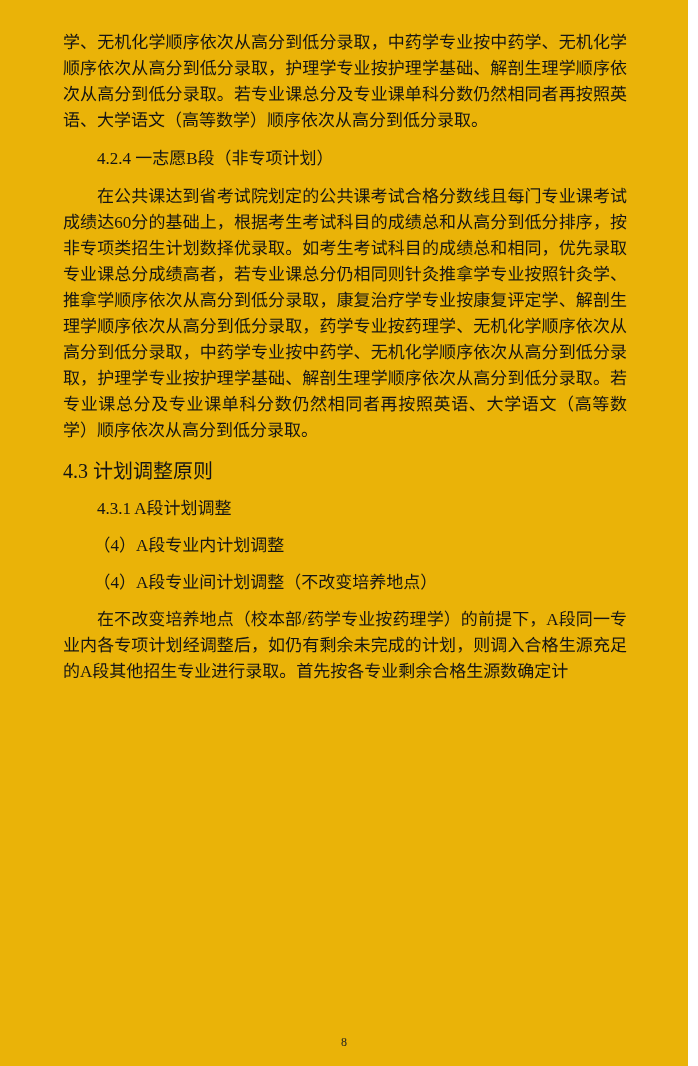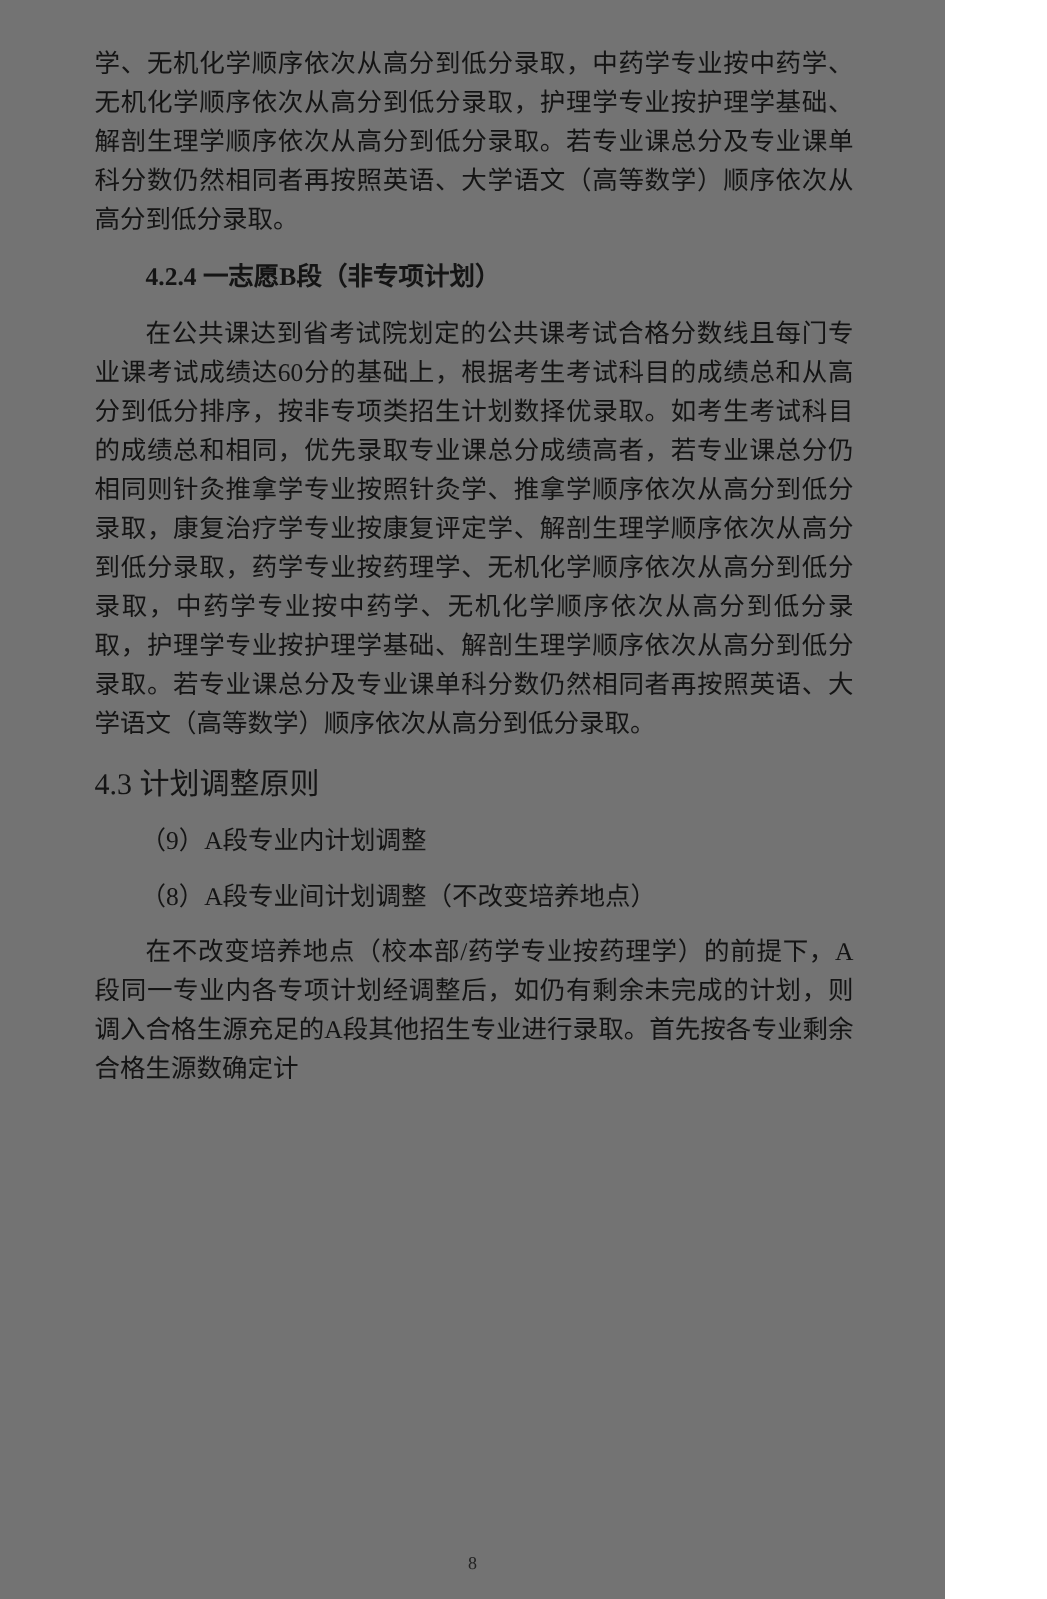--- a/index.html
+++ b/index.html
@@ -2,43 +2,43 @@
 <html lang="zh-CN"><head>
 <meta charset="utf-8">
 <style>
   html, body {
     margin: 0;
     padding: 0;
     background: #ffffff;
   }
   .page {
     position: relative;
-    width: 630px;
+    width: 688px;
     height: 1066px;
-    background: #737373;
+    background: #eab308;
     box-sizing: border-box;
     padding: 30px 61px 0 63px;
     font-family: "Liberation Serif", "DejaVu Serif", serif;
     font-size: 17px;
     line-height: 26px;
     color: #141414;
     overflow: hidden;
   }
   .para {
     margin: 0;
     text-align: justify;
     text-indent: 2em;
   }
   .para.no-indent {
     text-indent: 0;
   }
   .heading-bold {
     margin: 12px 0 12px 0;
     font-size: 17px;
-    font-weight: bold;
+    font-weight: normal;
     text-indent: 2em;
     line-height: 26px;
   }
   .heading-plain {
     margin: 14px 0 12px 0;
     font-size: 20px;
     font-weight: normal;
     text-indent: 0;
     line-height: 26px;
   }
@@ -70,23 +70,24 @@
 
   <p class="para no-indent">学、无机化学顺序依次从高分到低分录取，中药学专业按中药学、无机化学顺序依次从高分到低分录取，护理学专业按护理学基础、解剖生理学顺序依次从高分到低分录取。若专业课总分及专业课单科分数仍然相同者再按照英语、大学语文（高等数学）顺序依次从高分到低分录取。</p>
 
   <h3 class="heading-bold">4.2.4 一志愿B段（非专项计划）</h3>
 
   <p class="para">在公共课达到省考试院划定的公共课考试合格分数线且每门专业课考试成绩达60分的基础上，根据考生考试科目的成绩总和从高分到低分排序，按非专项类招生计划数择优录取。如考生考试科目的成绩总和相同，优先录取专业课总分成绩高者，若专业课总分仍相同则针灸推拿学专业按照针灸学、推拿学顺序依次从高分到低分录取，康复治疗学专业按康复评定学、解剖生理学顺序依次从高分到低分录取，药学专业按药理学、无机化学顺序依次从高分到低分录取，中药学专业按中药学、无机化学顺序依次从高分到低分录取，护理学专业按护理学基础、解剖生理学顺序依次从高分到低分录取。若专业课总分及专业课单科分数仍然相同者再按照英语、大学语文（高等数学）顺序依次从高分到低分录取。</p>
 
   <h3 class="heading-plain">4.3 计划调整原则</h3>
 
 
+  <h4 class="subheading">4.3.1 A段计划调整</h4>
 
-  <h4 class="subheading item-heading">（9）A段专业内计划调整</h4>
+  <h4 class="subheading item-heading">（4）A段专业内计划调整</h4>
 
 
-  <h4 class="subheading item-heading">（8）A段专业间计划调整（不改变培养地点）</h4>
+  <h4 class="subheading item-heading">（4）A段专业间计划调整（不改变培养地点）</h4>
 
   <p class="para">在不改变培养地点（校本部/药学专业按药理学）的前提下，A段同一专业内各专项计划经调整后，如仍有剩余未完成的计划，则调入合格生源充足的A段其他招生专业进行录取。首先按各专业剩余合格生源数确定计</p>
 
   <div class="page-footer">8</div>
 
 </div>
 
 </body></html>

